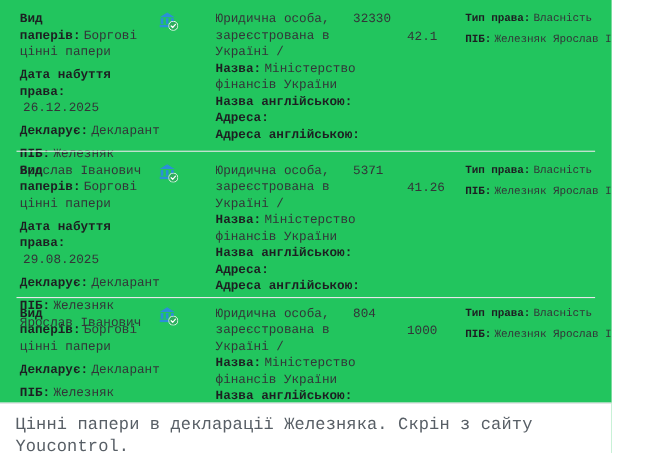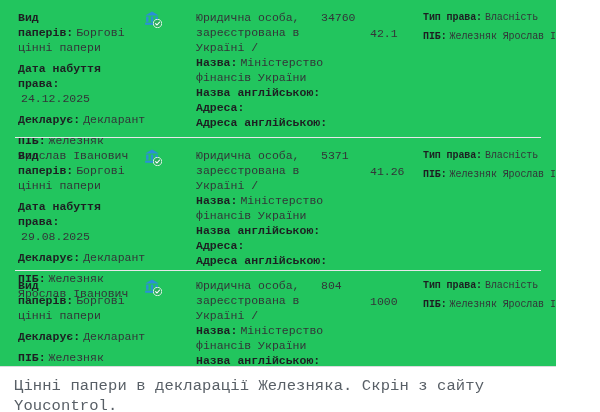--- a/index.html
+++ b/index.html
@@ -43,21 +43,21 @@
   }
 </style>
 </head>
 <body>
 
 <div class="screen">
 
   <div class="row row-1">
     <div class="c1 col">
       <div class="group"><span class="lbl">Вид паперів:</span><span class="val">Боргові цінні папери</span></div>
-      <div class="group"><span class="lbl">Дата набуття права:</span> <span class="val">24.12.2025</span></div>
+      <div class="group"><span class="lbl">Дата набуття права:</span> <span class="val">26.12.2025</span></div>
       <div class="group"><span class="lbl">Декларує:</span><span class="val">Декларант</span></div>
       <div class="group"><span class="lbl">ПІБ:</span><span class="val">Железняк Ярослав Іванович</span></div>
     </div>
     <div class="ic col">
       <span class="badge-wrap">
         <svg width="16" height="16" viewBox="0 0 16 16">
           <path d="M1.2 5.6 L8 1.4 L14.8 5.6 Z" fill="#2b8fd8"></path>
           <rect x="2.1" y="6.6" width="2.4" height="5.2" fill="#2b8fd8"></rect>
           <rect x="6.8" y="6.6" width="2.4" height="5.2" fill="#2b8fd8"></rect>
           <rect x="11.5" y="6.6" width="2.4" height="5.2" fill="#2b8fd8"></rect>
@@ -69,21 +69,21 @@
         </svg>
       </span>
     </div>
     <div class="c2 col">
       <div>Юридична особа, зареєстрована в Україні /</div>
       <div><span class="lbl">Назва:</span><span class="val">Міністерство фінансів України</span></div>
       <div><span class="lbl">Назва англійською:</span><span class="val"></span></div>
       <div><span class="lbl">Адреса:</span><span class="val"></span></div>
       <div><span class="lbl">Адреса англійською:</span><span class="val"></span></div>
     </div>
-    <div class="n1 col">34760</div>
+    <div class="n1 col">32330</div>
     <div class="n2 col">42.1</div>
     <div class="c3 col">
       <div><span class="lbl">Тип права:</span><span class="val">Власність</span></div>
       <div class="line2"><span class="lbl">ПІБ:</span><span class="val">Железняк Ярослав Іванович</span></div>
     </div>
   </div>
 
   <div class="divider div-1"></div>
 
   <div class="row row-2">

